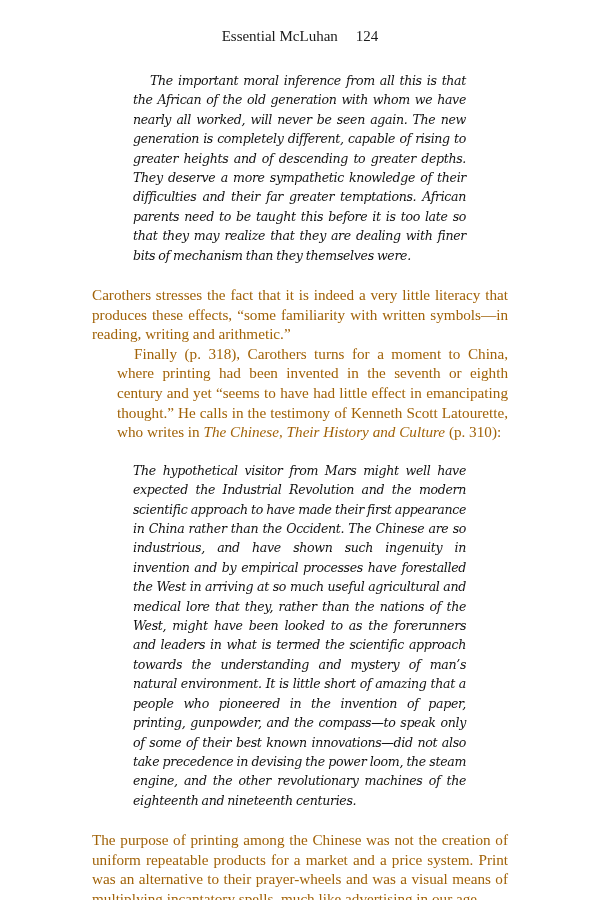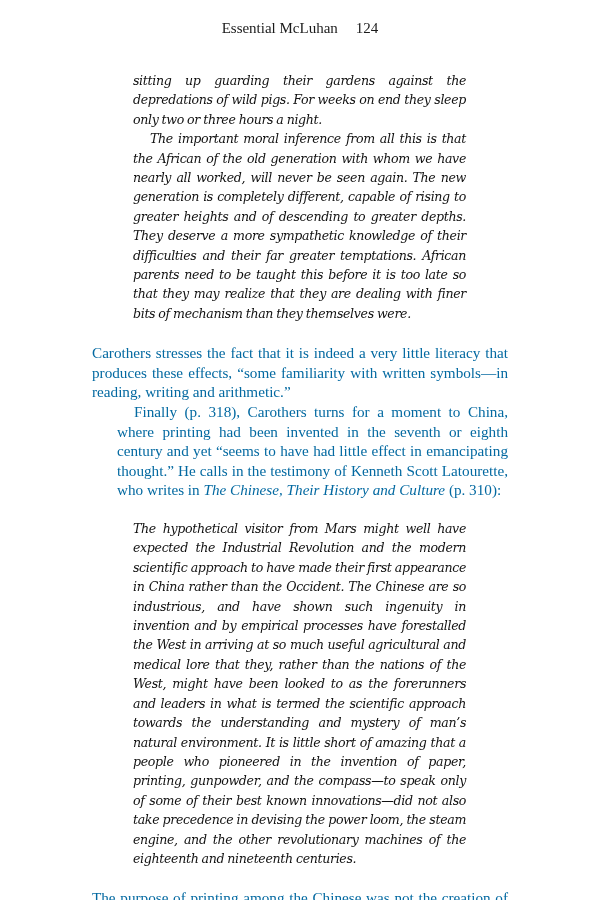--- a/index.html
+++ b/index.html
@@ -9,21 +9,21 @@
     }
     body {
       width: 600px;
       height: 900px;
       position: relative;
       overflow: hidden;
       color: #111111;
     }
     .page-header {
       position: absolute;
-      top: 20px;
+      top: 28px;
       left: 0;
       width: 600px;
       text-align: center;
       font-family: "Liberation Serif", serif;
       font-size: 15px;
       color: #1a1a1a;
     }
     .page-header .num {
       margin-left: 18px;
     }
@@ -49,21 +49,21 @@
       margin: 0;
     }
     .quote p.indent {
       text-indent: 17px;
     }
     .body-text {
       font-family: "Liberation Serif", serif;
       font-size: 15.2px;
       line-height: 19.6px;
       text-align: justify;
-      color: #0369a1;
+      color: #a16207;
     }
     .body-text p {
       margin: 0;
     }
     .body-text p.indent {
       text-indent: 17px;
       margin-left: 25px;
     }
     .gap-1 { height: 20px; }
     .gap-2 { height: 19px; }
@@ -75,21 +75,20 @@
 </head>
 <body>
 
 <div class="page-header">
   <span>Essential McLuhan</span><span class="num">124</span>
 </div>
 
 <div class="content">
 
   <div class="quote">
-    <p>sitting up guarding their gardens against the depredations of wild pigs. For weeks on end they sleep only two or three hours a night.</p>
     <p class="indent">The important moral inference from all this is that the African of the old generation with whom we have nearly all worked, will never be seen again. The new generation is completely different, capable of rising to greater heights and of descending to greater depths. They deserve a more sympathetic knowledge of their difficulties and their far greater temptations. African parents need to be taught this before it is too late so that they may realize that they are dealing with finer bits of mechanism than they themselves were.</p>
   </div>
 
   <div class="gap-1"></div>
 
   <div class="body-text">
     <p>Carothers stresses the fact that it is indeed a very little literacy that produces these effects, “some familiarity with written symbols—in reading, writing and arithmetic.”</p>
     <p class="indent"><span>Finally (p. 318), Carothers turns for a moment to China, where printing had been invented in the seventh or eighth century and yet “seems to have had little effect in emancipating thought.” He calls in the testimony of Kenneth Scott Latourette, who writes in </span><em class="title">The Chinese, Their History and Culture</em><span> (p. 310):</span></p>
   </div>
 

